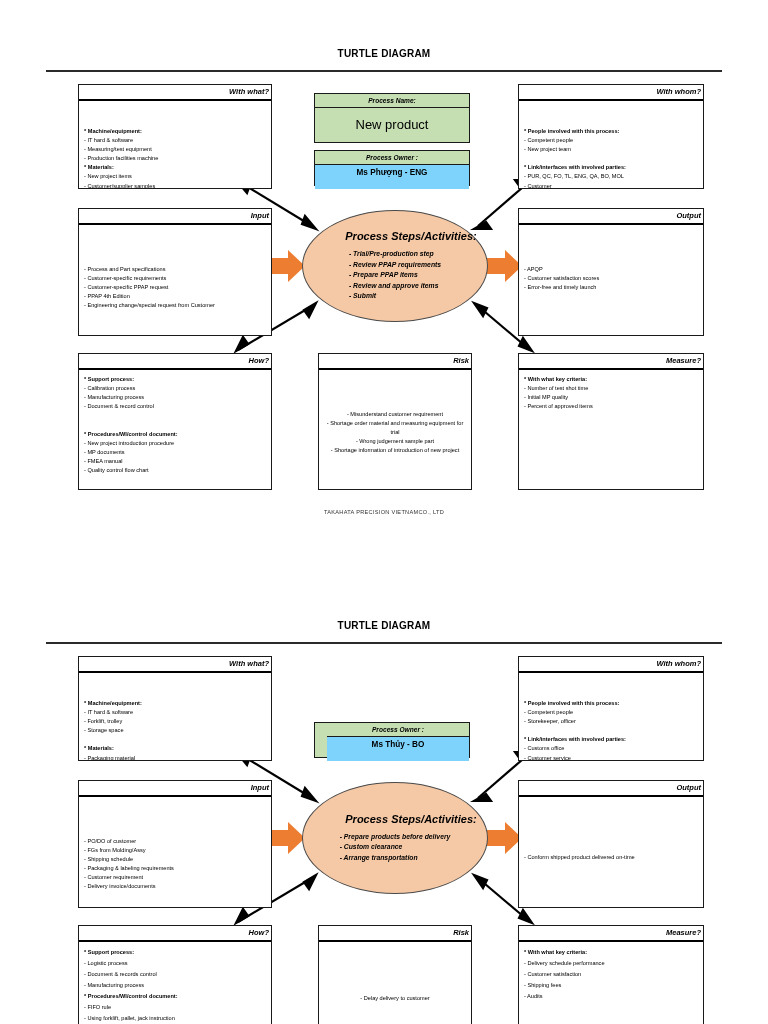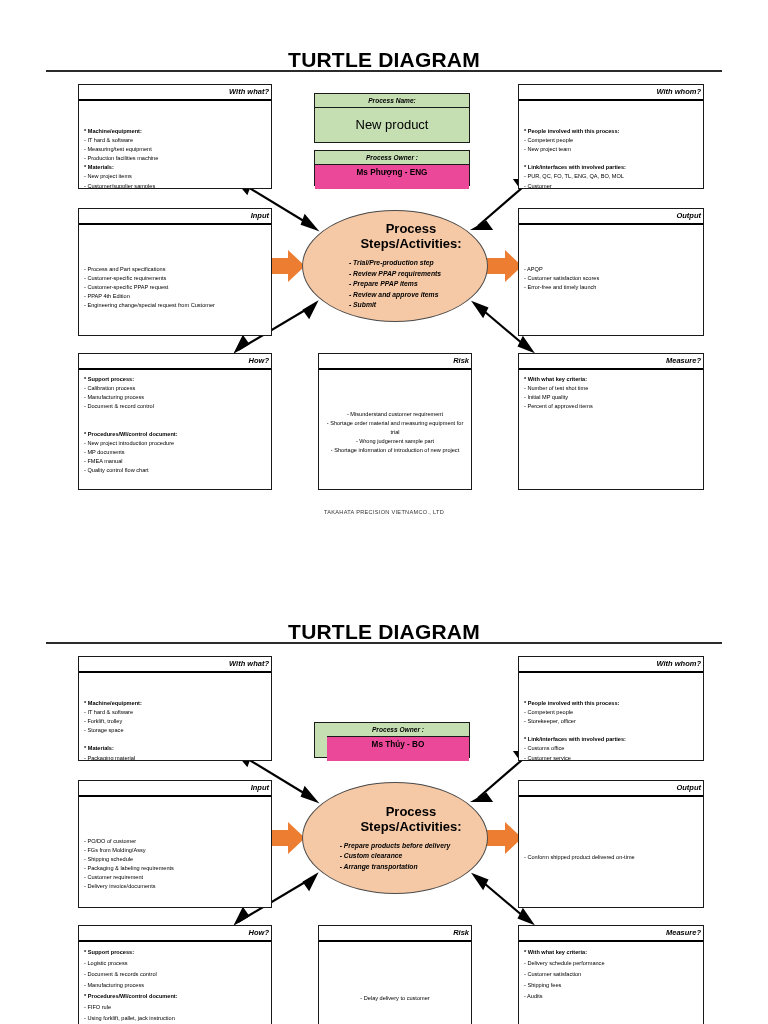--- a/index.html
+++ b/index.html
@@ -17,21 +17,21 @@
   .page { position: relative; width: 768px; }
 
   
   .sheet { position: relative; width: 768px; height: 512px; }
 
   .sheet-title {
     position: absolute;
     left: 0; right: 0;
     top: 48px;
     text-align: center;
-    font-size: 21px;
+    font-size: 10px;
     font-weight: bold;
     letter-spacing: 0.2px;
   }
   .title-rule {
     position: absolute;
     left: 46px; right: 46px;
     top: 70px;
     border-top: 2px solid #2b2b2b;
     height: 0;
   }
@@ -83,37 +83,38 @@
     text-align: center;
     font-size: 13px;
     padding: 9px 0 10px;
     background: #c5dfb3;
   }
   .greenbox .g-owner {
     text-align: center;
     font-size: 8.2px;
     font-weight: bold;
     padding: 3px 0 12px;
-    background: #ec4899;
+    background: #7dd3fc;
   }
 
   
   .ellipse {
     position: absolute;
     background: #f6c9a6;
     border: 1px solid #4a4a4a;
     border-radius: 50%;
     display: flex;
     flex-direction: column;
     align-items: center;
     justify-content: center;
   }
   .ellipse .e-title {
-    font-size: 13px;
-    font-weight: bold;
+    font-size: 11px;
+    font-weight: bold;
+    font-style: italic;
     text-align: center;
     margin-bottom: 7px;
     padding-left: 32px;
   }
   .ellipse .e-list {
     font-size: 6.8px;
     font-style: italic;
     font-weight: bold;
     line-height: 1.55;
     text-align: left;

